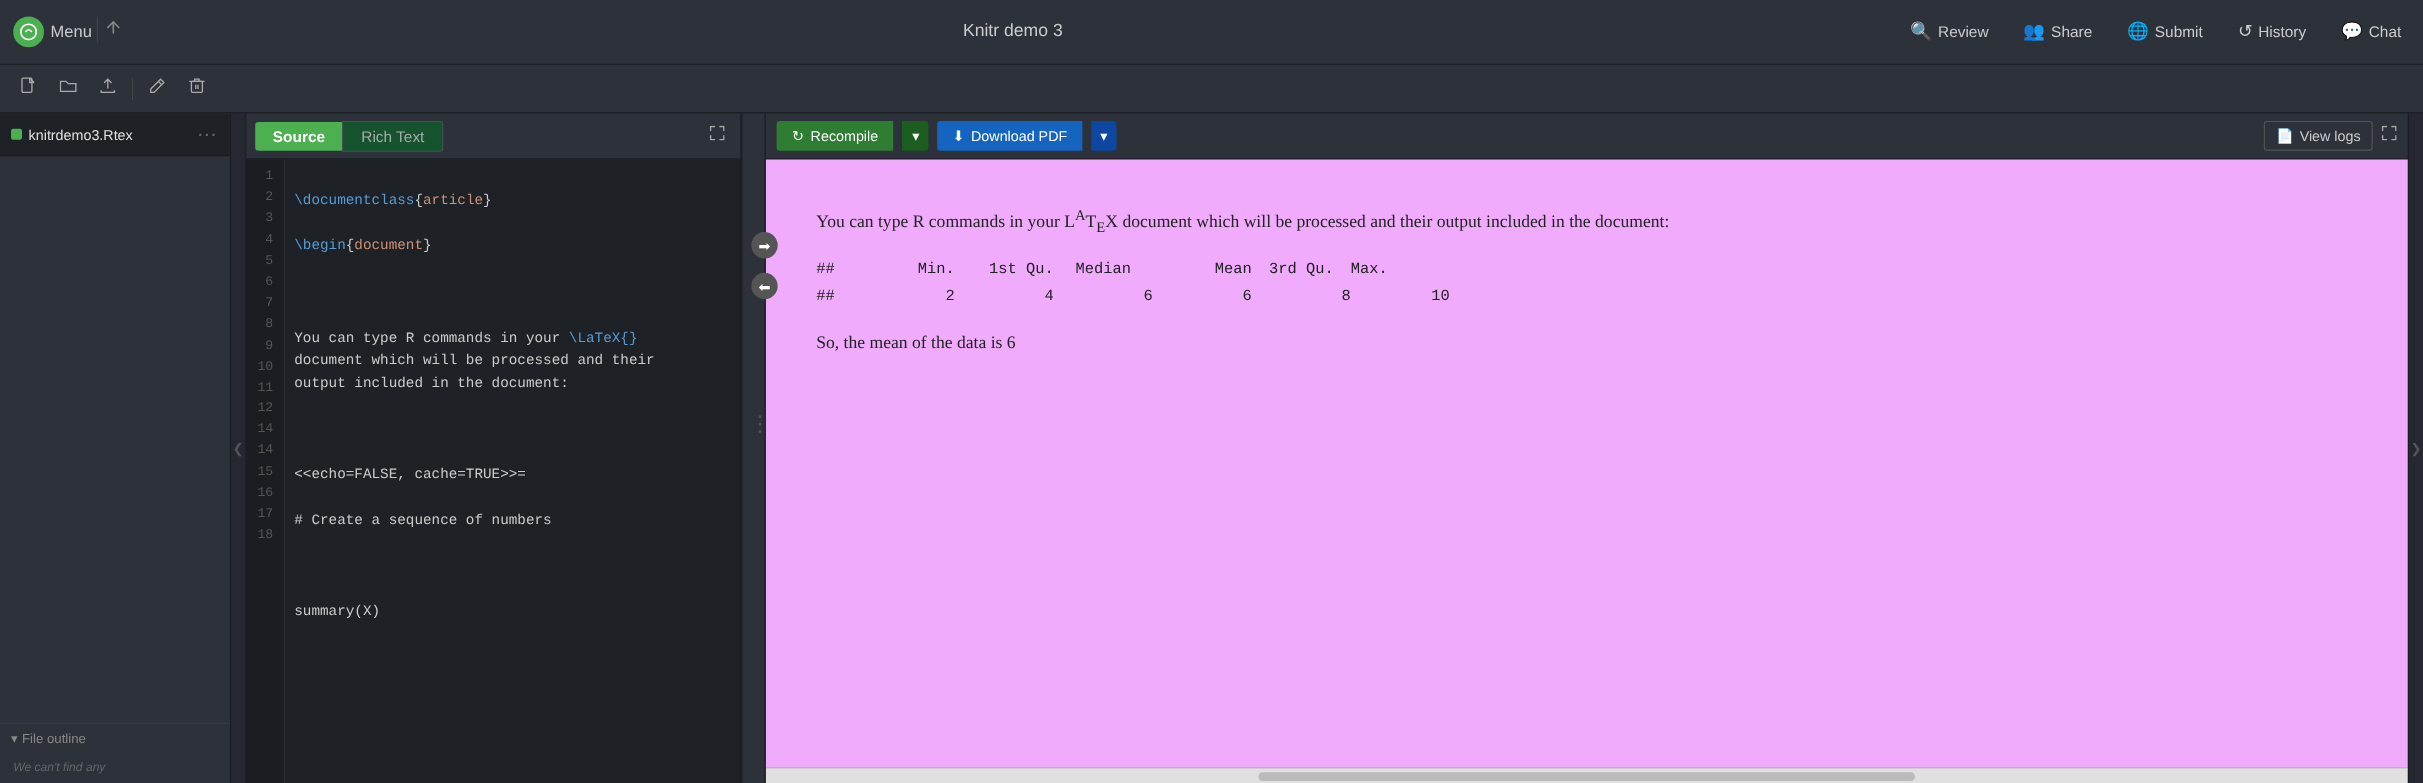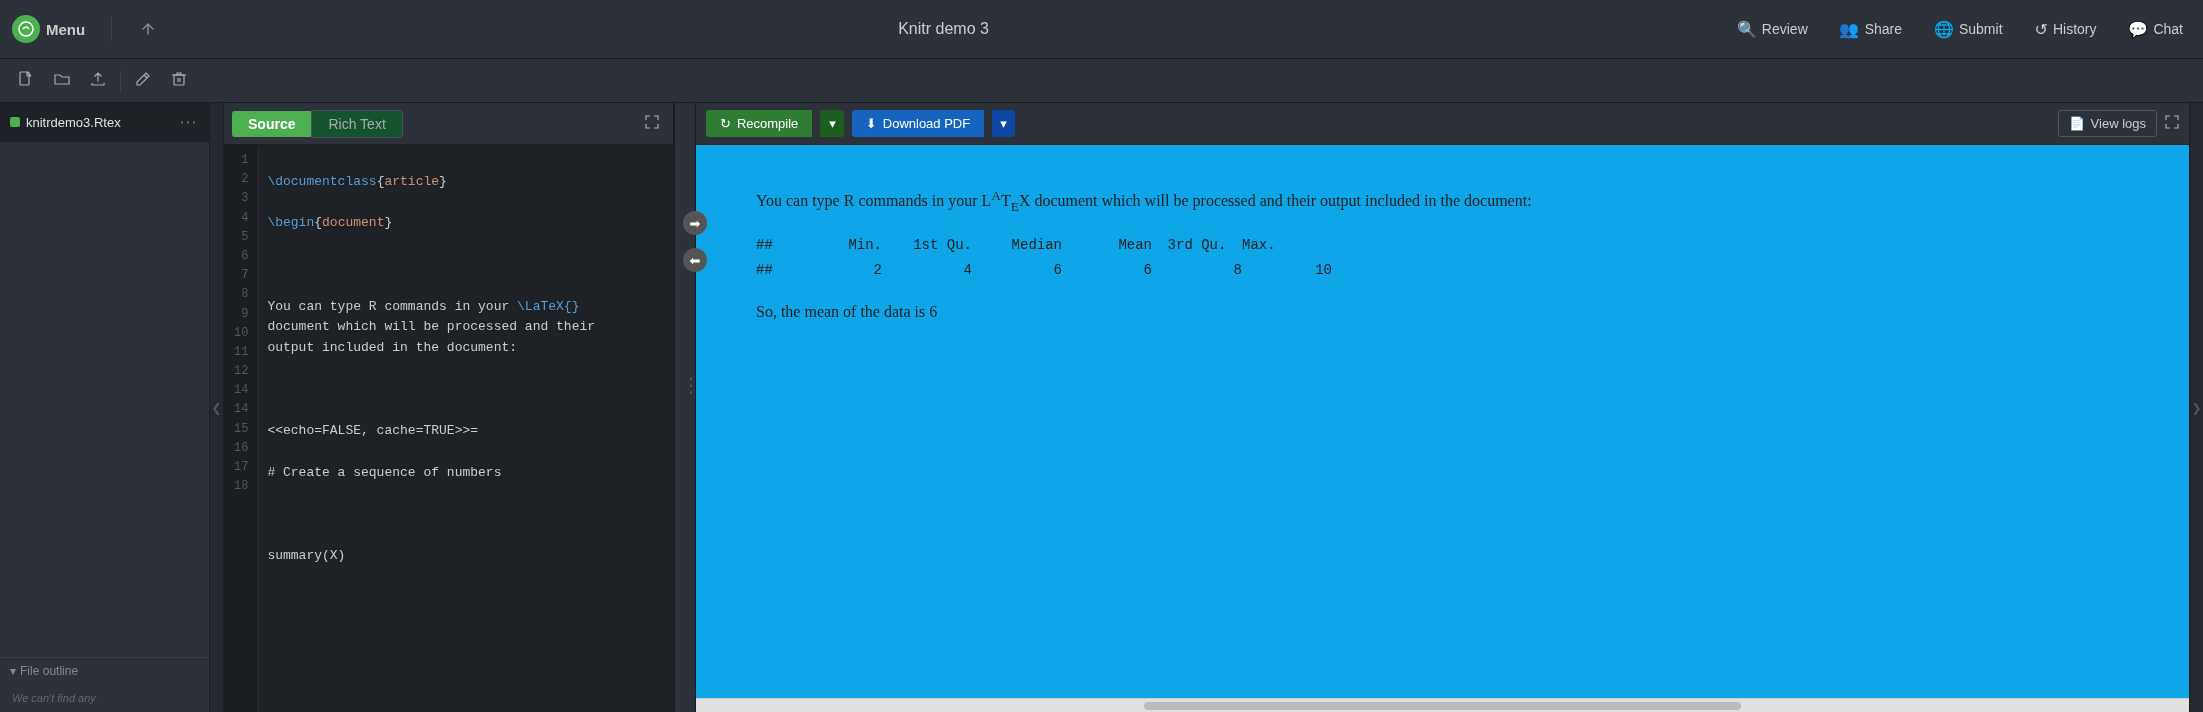--- a/index.html
+++ b/index.html
@@ -9,21 +9,21 @@
     .top-nav {
       background: #2c313a;
       height: 59px;
       display: flex;
       align-items: center;
       padding: 0 12px;
       justify-content: space-between;
       flex-shrink: 0;
       border-bottom: 1px solid #1a1d21;
     }
-    .top-nav-left { display: flex; align-items: center; gap: 22px; font-weight: bold; }
+    .top-nav-left { display: flex; gap: 0; }
     .top-nav-center { display: flex; align-items: center; gap: 4px; color: #ccc; font-size: 16px; }
     .top-nav-right { display: flex; align-items: center; gap: 16px; }
     .nav-btn {
       display: flex; align-items: center; gap: 5px;
       color: #ccc; font-size: 14px; cursor: pointer; background: none; border: none; padding: 4px 8px;
     }
     .menu-btn { display: flex; align-items: center; gap: 6px; color: #ccc; font-size: 15px; cursor: pointer; }
 
     
     .toolbar {
@@ -154,22 +154,22 @@
       margin-left: auto; display: flex; align-items: center; gap: 8px;
     }
     .btn-viewlogs {
       background: none; border: 1px solid #555; color: #ccc; border-radius: 3px;
       padding: 5px 10px; font-size: 13px; cursor: pointer; display: flex; align-items: center; gap: 5px;
     }
     .btn-expand {
       background: none; border: none; color: #ccc; font-size: 16px; cursor: pointer;
     }
     .preview-content {
-      flex: 1; background: #0ea5e9; overflow-y: auto; overflow-x: auto;
-      padding: 40px 60px; color: #222;
+      flex: 1; background: #f0abfc; overflow-y: auto; overflow-x: auto;
+      padding: 40px 46px; color: #222;
     }
     .preview-text { font-family: 'Times New Roman', serif; font-size: 16px; line-height: 1.6; }
     .preview-para { margin-bottom: 16px; }
     .preview-table { font-family: 'Courier New', monospace; font-size: 14px; line-height: 1.8; margin: 12px 0; }
     .preview-table-row { display: flex; gap: 0; }
     .preview-bottom-bar {
       height: 14px; background: #e0e0e0; border-top: 1px solid #ccc;
       display: flex; align-items: center; justify-content: center;
     }
     .scrollbar-placeholder {
@@ -419,21 +419,21 @@
     <div class="preview-content">
       <div class="preview-text">
         <div class="preview-para">
           You can type R commands in your L<sup>A</sup>T<sub>E</sub>X document which will be processed and their output included in the document:
         </div>
         <div class="preview-table">
           <div class="preview-table-row">
             <span style="display:inline-block;min-width:36px;">##</span>
             <span style="display:inline-block;min-width:90px;text-align:right;">Min.</span>
             <span style="display:inline-block;min-width:90px;text-align:right;">1st Qu.</span>
-            <span style="display:inline-block;min-width:90px;text-align:right;">Median</span>
+            <span style="display:inline-block;min-width:90px;text-align:center;">Median</span>
             <span style="display:inline-block;min-width:90px;text-align:right;">Mean</span>
             <span style="display:inline-block;min-width:90px;text-align:center;">3rd Qu.</span>
             <span style="display:inline-block;min-width:90px;text-align:left;">Max.</span>
           </div>
           <div class="preview-table-row">
             <span style="display:inline-block;min-width:36px;">##</span>
             <span style="display:inline-block;min-width:90px;text-align:right;">2</span>
             <span style="display:inline-block;min-width:90px;text-align:right;">4</span>
             <span style="display:inline-block;min-width:90px;text-align:right;">6</span>
             <span style="display:inline-block;min-width:90px;text-align:right;">6</span>

